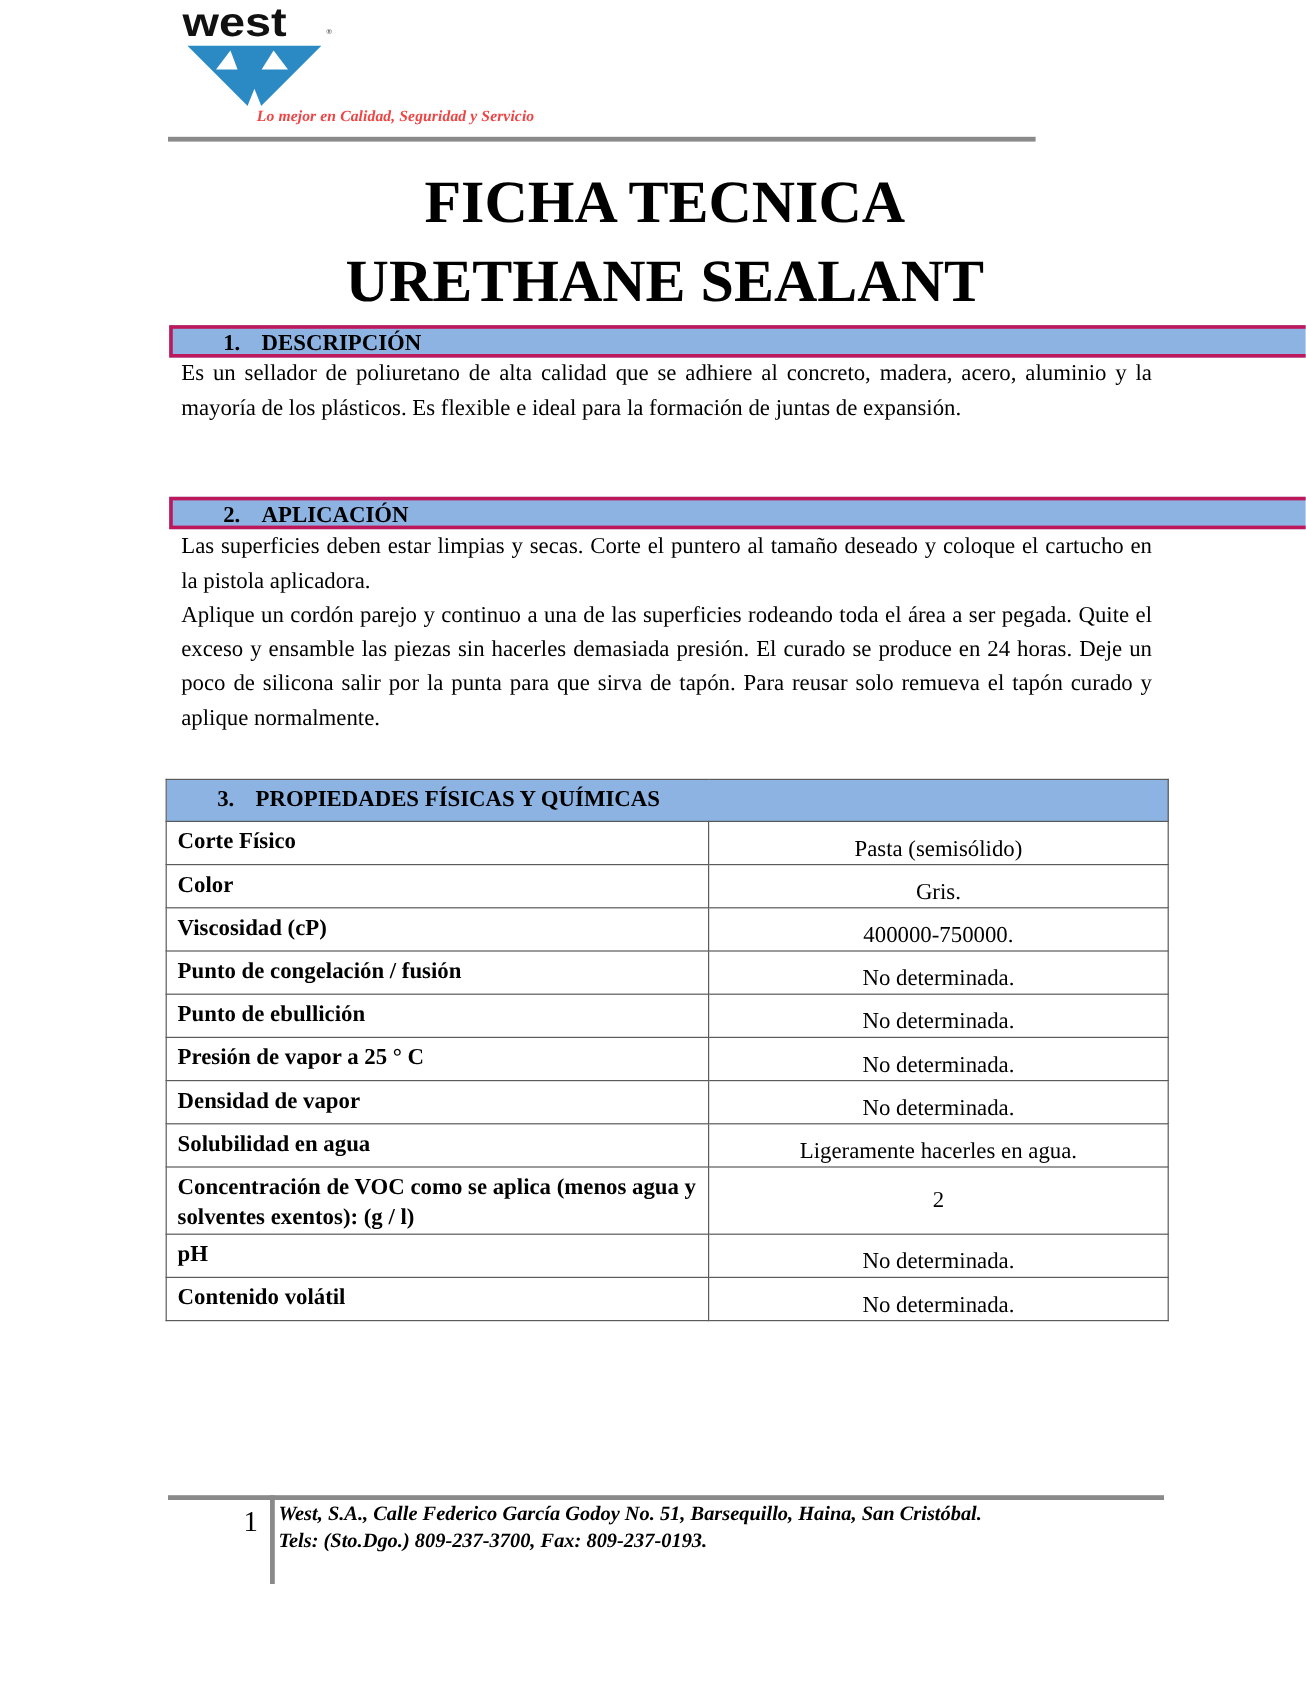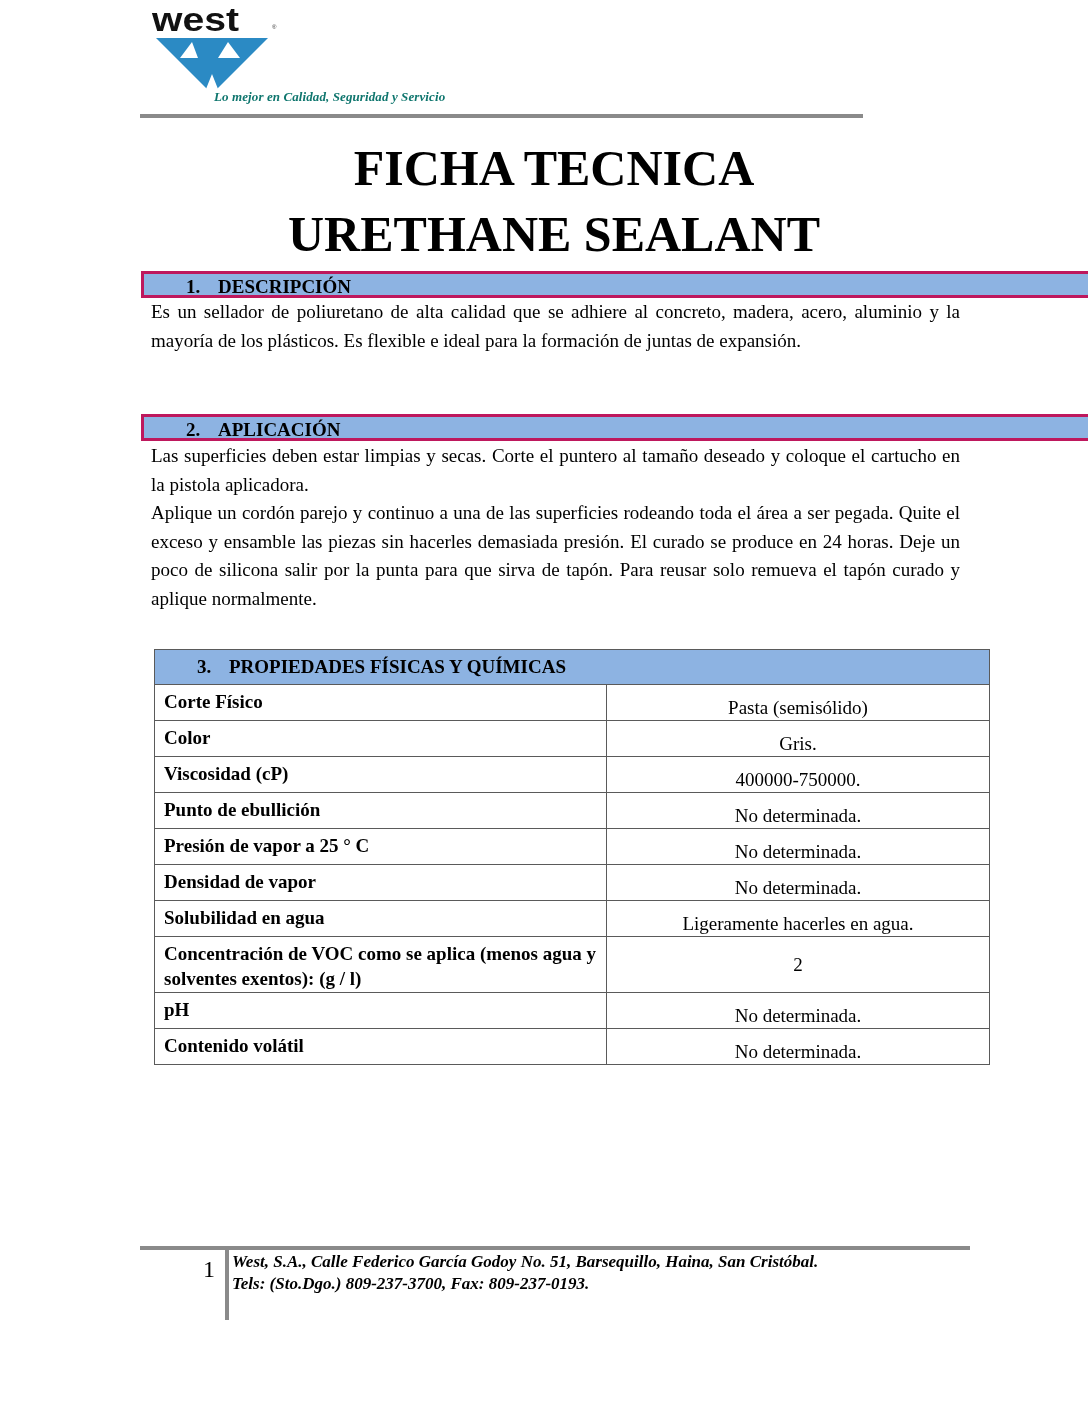--- a/index.html
+++ b/index.html
@@ -2,35 +2,35 @@
 <html><head>
 <meta charset="utf-8">
 <style>
   html, body { margin: 0; padding: 0; background: #ffffff; }
   body { width: 1088px; height: 1408px; position: relative; font-family: "Liberation Serif", serif; color: #000; overflow: hidden; }
 
   .logo { position: absolute; left: 150px; top: 6px; width: 130px; height: 88px; }
   .logo-word { position: absolute; left: 2px; top: -4px; font-family: "Liberation Sans", sans-serif; font-weight: 900; font-size: 34px; letter-spacing: 0px; color: #111; line-height: 34px; transform: scaleX(1.15); transform-origin: left top; }
   .logo-reg { position: absolute; left: 122px; top: 18px; font-family: "Liberation Sans", sans-serif; font-size: 6px; color: #333; }
   .logo svg { position: absolute; left: 6px; top: 32px; }
-  .tagline { position: absolute; left: 214px; top: 89px; font-family: "Liberation Serif", serif; font-style: italic; font-weight: bold; font-size: 13px; color: #0f766e; letter-spacing: 0.1px; }
+  .tagline { position: absolute; left: 214px; top: 89px; font-family: "Liberation Serif", serif; font-style: italic; font-weight: bold; font-size: 13px; color: #ef4444; letter-spacing: 0.1px; }
   .header-rule { position: absolute; left: 140px; top: 114px; width: 723px; height: 4px; background: #8a8a8a; }
 
   .title { position: absolute; left: 0; width: 1108px; text-align: center; font-weight: bold; font-size: 50px; line-height: 56px; }
   .title1 { top: 140px; }
   .title1 span { text-decoration-thickness: 3px; text-underline-offset: 4px; }
   .title2 { top: 206px; }
 
   .sec-head { position: absolute; left: 141px; width: 984px; height: 27px; background: #8db3e2; border: 3px solid #be185d; box-sizing: border-box; font-weight: bold; font-size: 19px; line-height: 26px; padding-left: 42px; }
   .sec-head .num { display: inline-block; width: 32px; }
 
   .para { position: absolute; left: 151px; width: 809px; font-size: 19px; line-height: 28.5px; text-align: justify; }
   .para p { margin: 0; }
 
-  table.props { position: absolute; left: 138px; top: 649px; width: 836px; border-collapse: collapse; font-size: 19px; margin-left: 16px; }
+  table.props { position: absolute; left: 138px; top: 649px; width: 836px; border-collapse: collapse; font-size: 19px; }
   table.props td { border: 1.5px solid #5a5a5a; padding: 0; vertical-align: top; }
   table.props tr.head td { background: #8db3e2; font-weight: bold; height: 34px; line-height: 34px; padding-left: 42px; }
   table.props tr.head .num { display: inline-block; width: 32px; }
   table.props td.lbl { width: 434px; font-weight: bold; padding: 6px 8px 0 9px; height: 29px; line-height: 22px; }
   table.props td.val { text-align: center; padding-top: 11px; line-height: 24px; }
   table.props tr.tall td.lbl { height: 51px; line-height: 25px; padding-top: 4px; }
   table.props tr.tall td.val { vertical-align: middle; padding-top: 0; }
 
   .footer-rule { position: absolute; left: 140px; top: 1246px; width: 830px; height: 4px; background: #8a8a8a; }
   .footer-vrule { position: absolute; left: 225px; top: 1246px; width: 4px; height: 74px; background: #8a8a8a; }
@@ -82,20 +82,24 @@
       </tr>
   <tr>
         <td class="lbl">Color</td>
         <td class="val">Gris.</td>
       </tr>
   <tr>
         <td class="lbl">Viscosidad (cP)</td>
         <td class="val">400000-750000.</td>
       </tr>
   <tr>
+        <td class="lbl">Punto de congelación / fusión</td>
+        <td class="val">No determinada.</td>
+      </tr>
+  <tr>
         <td class="lbl">Punto de ebullición</td>
         <td class="val">No determinada.</td>
       </tr>
   <tr>
         <td class="lbl">Presión de vapor a 25 ° C</td>
         <td class="val">No determinada.</td>
       </tr>
   <tr>
         <td class="lbl">Densidad de vapor</td>
         <td class="val">No determinada.</td>

